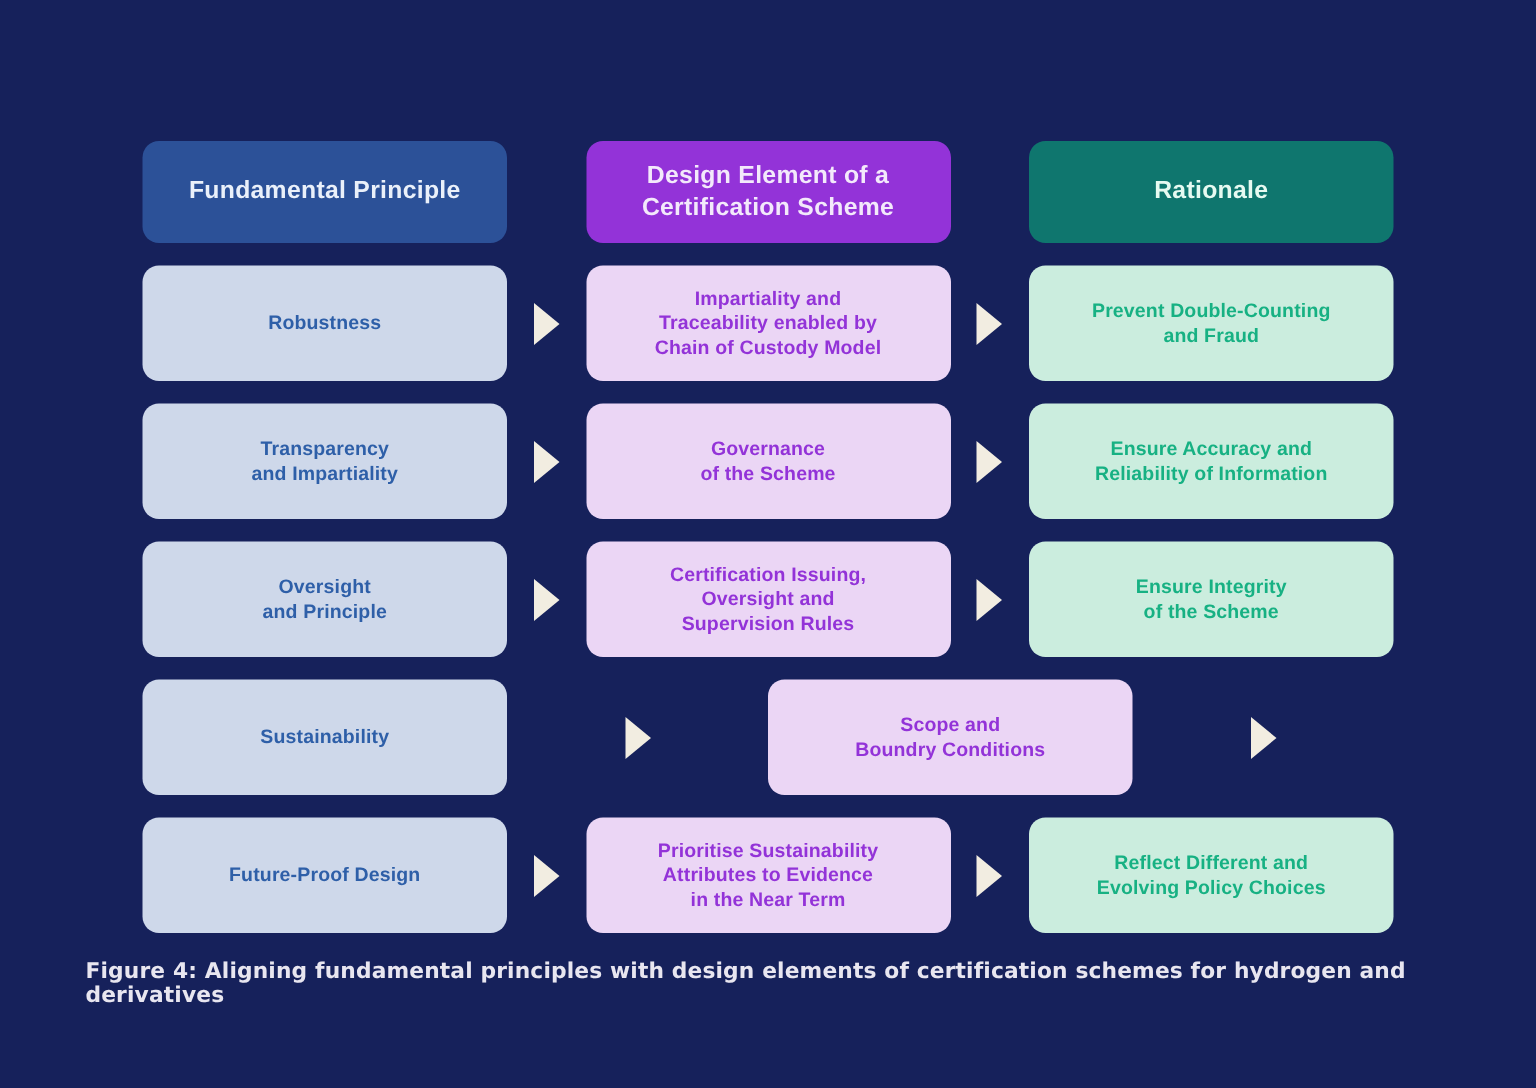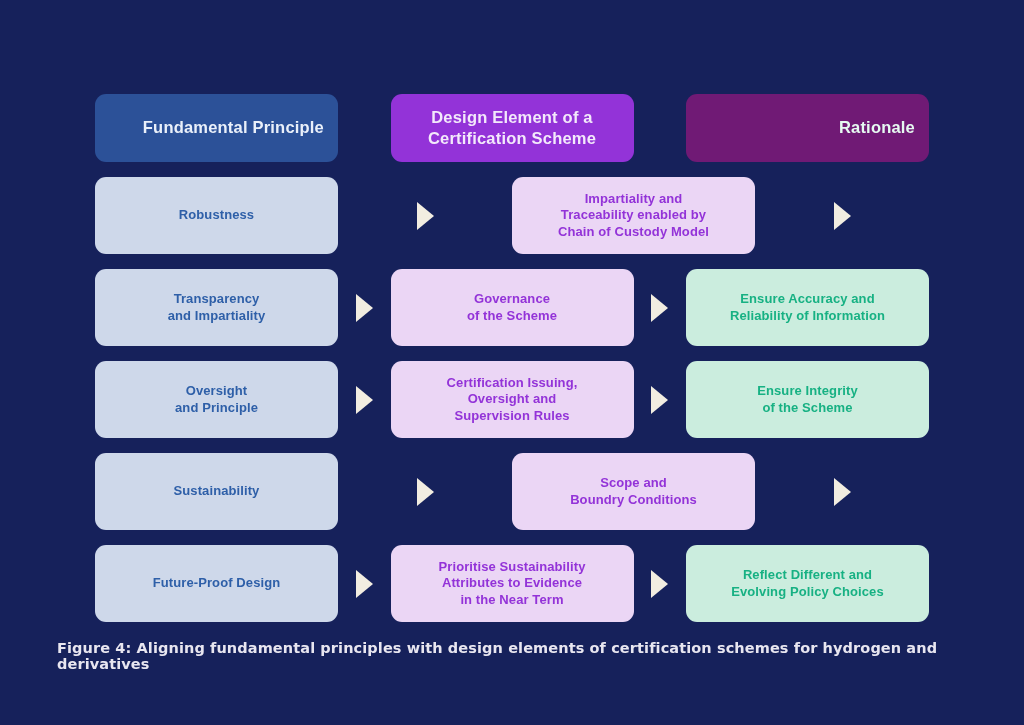--- a/index.html
+++ b/index.html
@@ -59,23 +59,23 @@
   }
   .arrow.hidden { visibility: hidden; }
 
   
   .header-row .cell {
     height: 68px;
     font-size: 16.5px;
     font-weight: bold;
     letter-spacing: 0.2px;
   }
-  .head-principle { background: #2C5198; color: #EAF0FA; justify-content: flex-end; }
+  .head-principle { background: #2C5198; color: #EAF0FA; }
   .head-design    { background: #9333D8; color: #F3E9FB; }
-  .head-rationale { background: #701a75; color: #E6FAF1; justify-content: flex-end; }
+  .head-rationale { background: #0f766e; color: #E6FAF1; }
 
   
   .body-row .cell {
     height: 77px;
     font-size: 13px;
     font-weight: bold;
     letter-spacing: 0.1px;
   }
   .c-principle { background: #CED8EA; color: #2E5FA8; }
   .c-design    { background: #EBD6F5; color: #9333D8; }
@@ -132,20 +132,26 @@
       <div class="cell c-design">
         <span>
           <span>Impartiality and</span><br>
           <span>Traceability enabled by</span><br>
           <span>Chain of Custody Model</span>
         </span>
       </div>
       <div class="gap">
         <span class="arrow"></span>
       </div>
+      <div class="cell c-rationale">
+        <span>
+          <span>Prevent Double-Counting</span><br>
+          <span>and Fraud</span>
+        </span>
+      </div>
     </div>
 
     <div class="row body-row">
       <div class="cell c-principle">
         <span>
           <span>Transparency</span><br>
           <span>and Impartiality</span>
         </span>
       </div>
       <div class="gap">

